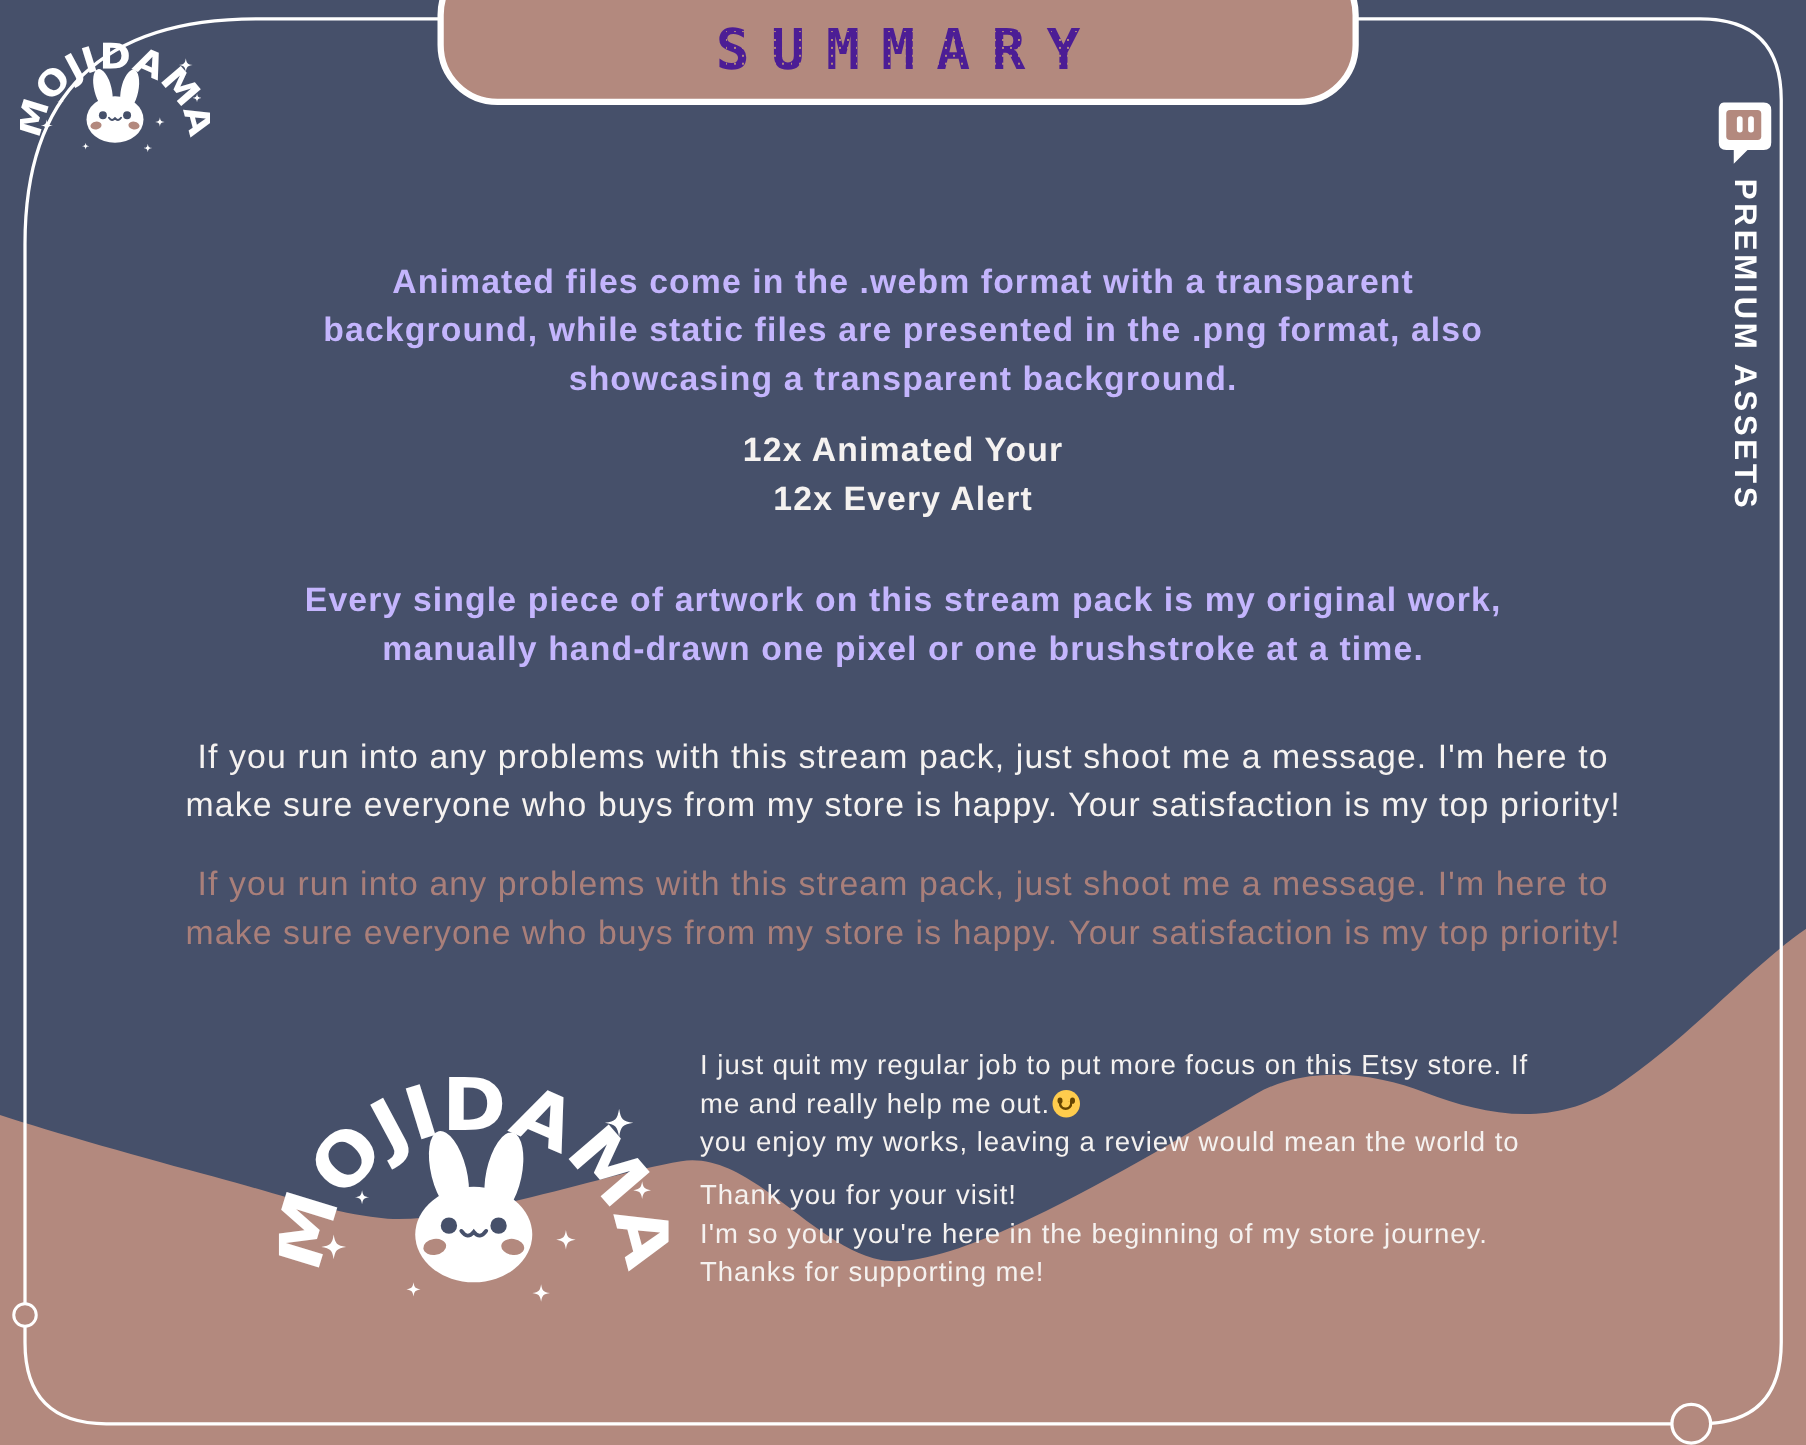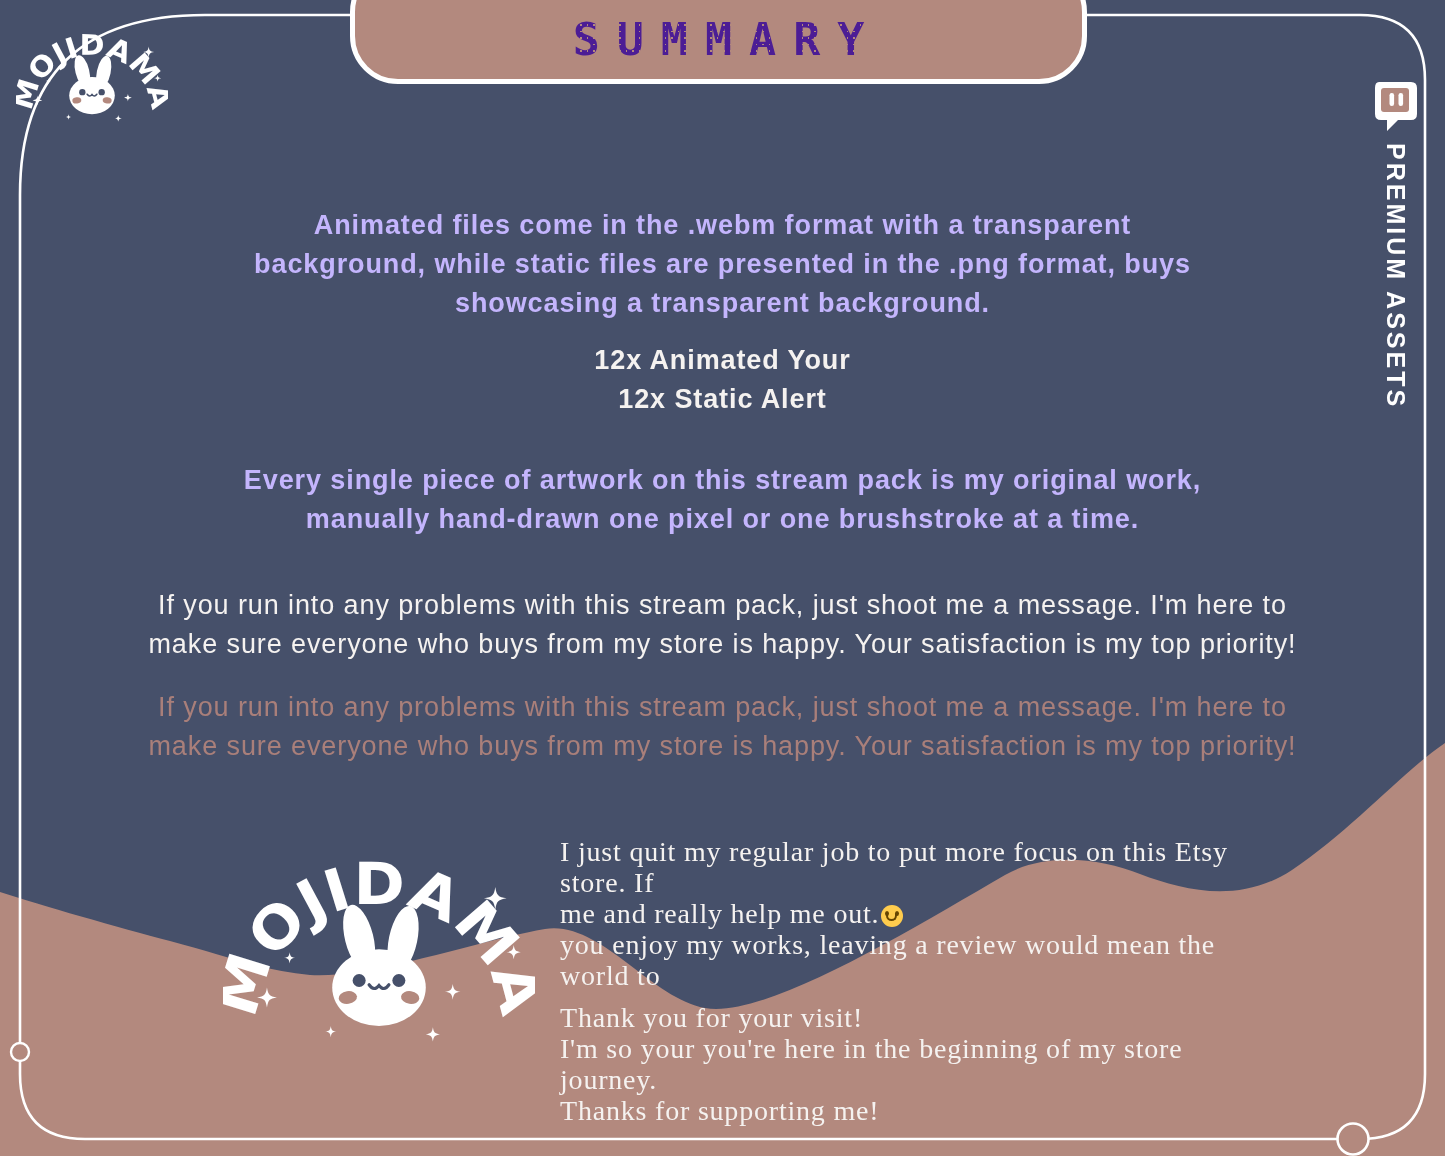--- a/index.html
+++ b/index.html
@@ -49,21 +49,21 @@
   #intro        { top: 206px; }
   #package      { top: 341px; }
   #original     { top: 461px; }
   #support-w    { top: 586px; }
   #support-a    { top: 688px; }
 
   
   .note-col {
     position: absolute; left: 560px; top: 836px; width: 710px;
     text-align: left;
-    color: #F5F2F0; font-size: 28px; line-height: 31px; letter-spacing: 0.8px; font-family: Liberation Serif, serif;
+    color: #F5F2F0; font-size: 22px; line-height: 31px; letter-spacing: 0.8px;
   }
   .note-col .para2 { margin-top: 11px; }
 
   
   .emoji-face {
     display: inline-block; vertical-align: -4px;
     width: 22px; height: 22px; border-radius: 50%;
     background: #FFCC4D; position: relative; margin-left: 2px;
   }
   .emoji-face::before {
@@ -159,27 +159,27 @@
       <path fill="#FFFFFF" d="M8 2 H40 Q46 2 46 8 V34 Q46 40 40 40 H27 L16 51 V40 H10 Q4 40 4 34 V8 Q4 2 8 2 Z"></path>
       <rect x="10" y="8" width="28" height="24" rx="3" fill="#B3897E"></rect>
       <rect x="18.5" y="13" width="4.6" height="13" rx="2.2" fill="#FFFFFF"></rect>
       <rect x="27.5" y="13" width="4.6" height="13" rx="2.2" fill="#FFFFFF"></rect>
     </svg>
   </div>
   <div class="side-label">PREMIUM ASSETS</div>
 
   <div id="intro" class="block accent-bold">
     <div>Animated files come in the .webm format with a transparent</div>
-    <div>background, while static files are presented in the .png format, buys</div>
+    <div>background, while static files are presented in the .png format, also</div>
     <div>showcasing a transparent background.</div>
   </div>
 
   <div id="package" class="block">
     <div class="white-bold">12x Animated Your</div>
-    <div class="white-bold">12x Static Alert</div>
+    <div class="white-bold">12x Every Alert</div>
   </div>
 
   <div id="original" class="block accent-bold">
     <div>Every single piece of artwork on this stream pack is my original work,</div>
     <div>manually hand-drawn one pixel or one brushstroke at a time.</div>
   </div>
 
   <div id="support-w" class="block white-reg">
     <div>If you run into any problems with this stream pack, just shoot me a message. I'm here to</div>
     <div>make sure everyone who buys from my store is happy. Your satisfaction is my top priority!</div>

